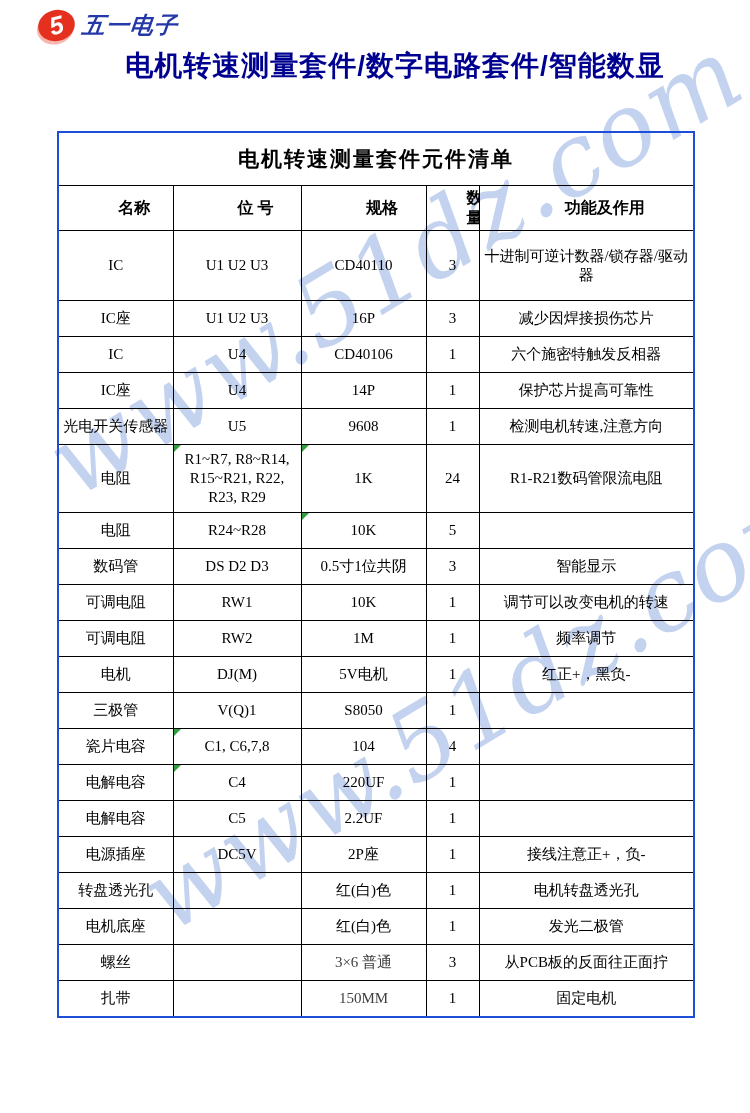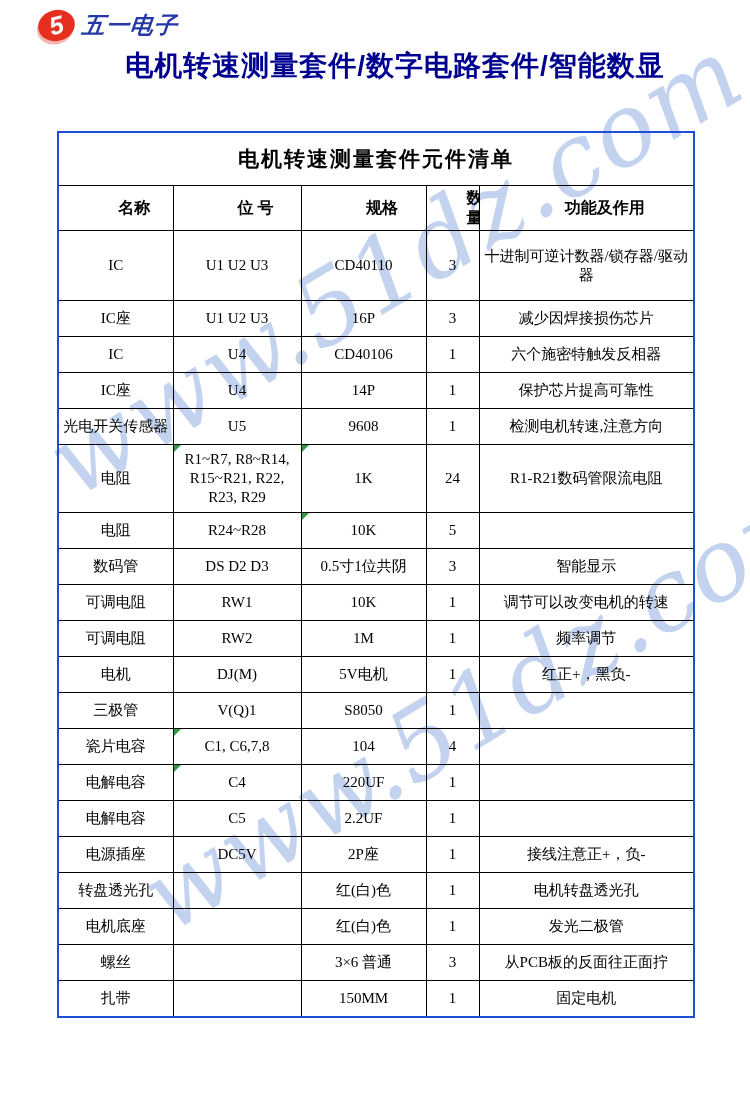--- a/index.html
+++ b/index.html
@@ -45,21 +45,21 @@
   }
   .parts th, .parts td {
     border:1px solid #000; text-align:center; vertical-align:middle;
     font-size:15px; color:#000; padding:2px 3px; position:relative;
     font-family:"Liberation Serif", serif; line-height:1.25;
     overflow:hidden;
   }
   .parts th.tbl-title { font-size:21px; font-weight:bold; height:48px; letter-spacing:2px; }
   .parts tr.hdr th { font-size:16px; font-weight:bold; height:40px;padding-left:40px; }
   .parts tbody tr { height:36px; }
-  .parts td.navy { color:#000000;margin-top:28px; }
+  .parts td.navy { color:#404040;margin-top:28px; }
   .flag {
     position:absolute; top:0; left:0; width:0; height:0;
     border-top:7px solid #2f9e3f; border-right:7px solid transparent;
   }
 </style>
 </head>
 <body>
 
 <div class="page">
 

